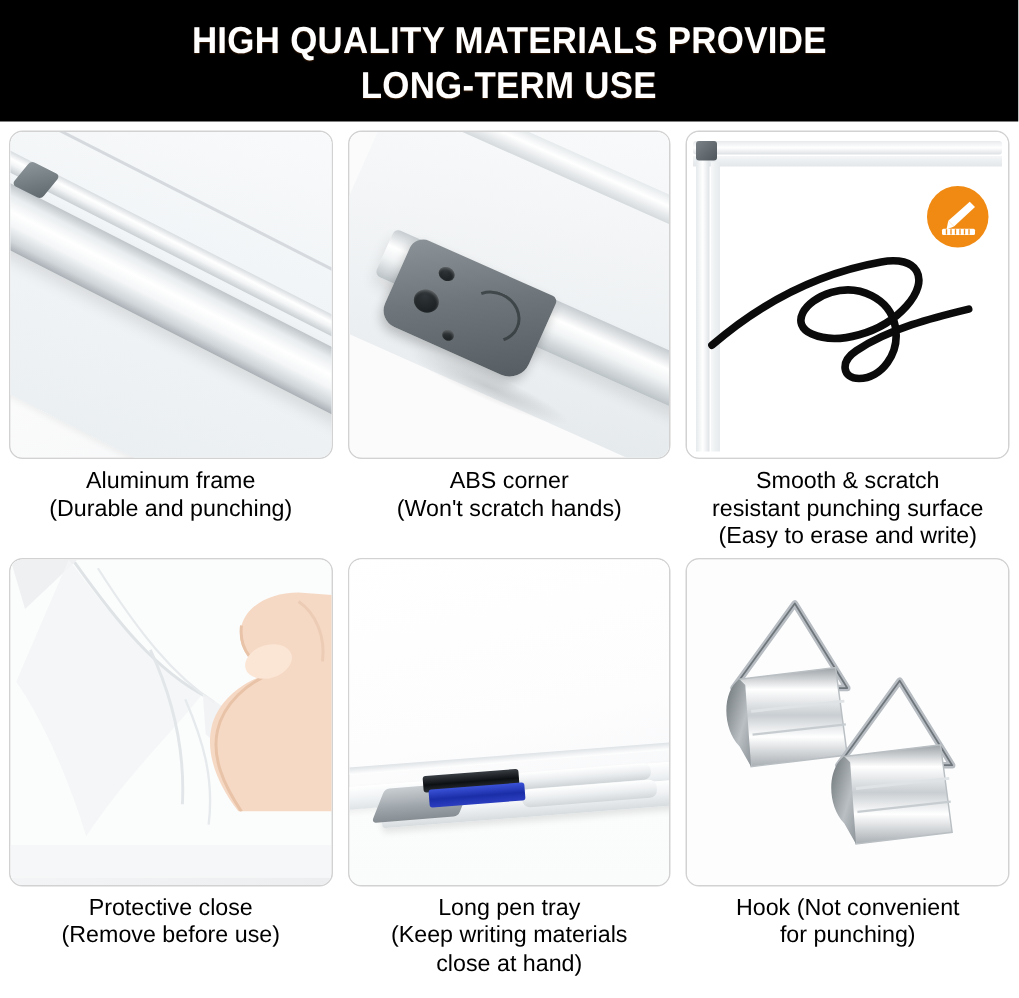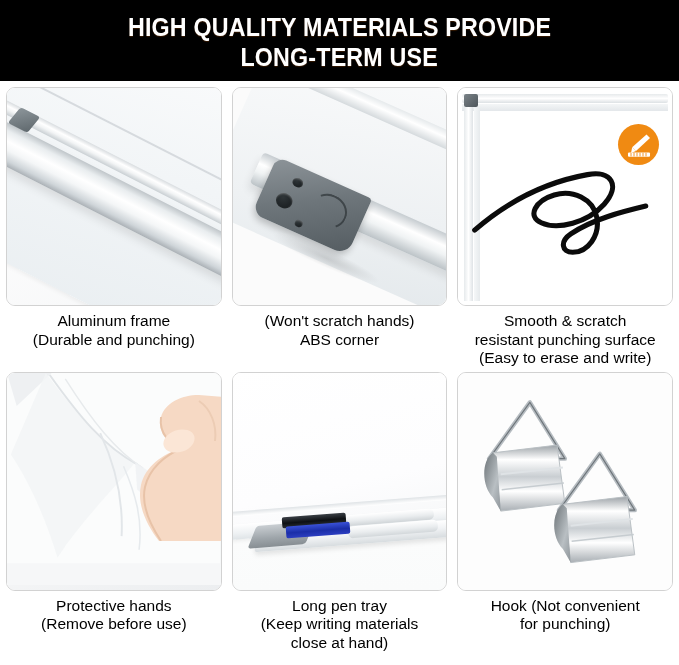--- a/index.html
+++ b/index.html
@@ -318,22 +318,22 @@
         <div class="p2-bar"></div>
         <div class="p2-shadow"></div>
         <div class="p2-cap">
           <div class="p2-hole p2-h1"></div>
           <div class="p2-hole p2-h2"></div>
           <div class="p2-hole p2-h3"></div>
           <div class="p2-arc"></div>
         </div>
       </div>
       <div class="caption">
+        <div>ABS corner</div>
         <div>(Won't scratch hands)</div>
-        <div>ABS corner</div>
       </div>
     </div>
 
     <div class="cell">
       <div class="photo">
         <div class="p3-bg"></div>
         <div class="p3-top"></div>
         <div class="p3-top2"></div>
         <div class="p3-left"></div>
         <div class="p3-left2"></div>
@@ -391,21 +391,21 @@
           <path d="M118 6 L118 150 L52 150 C38 132, 30 112, 34 94
                    C38 76, 56 62, 74 58 C60 52, 50 40, 54 26
                    C58 12, 74 4, 92 4 Z" fill="#f6d9c4"></path>
           <path d="M74 58 C58 64, 42 78, 38 96 C34 114, 42 132, 54 150" fill="none" stroke="#e8c3a8" stroke-width="2"></path>
           <path d="M54 26 C52 42, 62 54, 78 58" fill="none" stroke="#e8c3a8" stroke-width="2"></path>
           <ellipse cx="72" cy="50" rx="16" ry="11" fill="#fbe6d6" transform="rotate(-18 72 50)"></ellipse>
           <path d="M92 10 C104 18, 110 34, 108 50" fill="none" stroke="#ecccb4" stroke-width="2"></path>
         </svg>
       </div>
       <div class="caption">
-        <div>Protective hands</div>
+        <div>Protective close</div>
         <div>(Remove before use)</div>
       </div>
     </div>
 
     <div class="cell">
       <div class="photo">
         <div class="p6-bg"></div>
         <div class="p6-board"></div>
         <div class="p6-rail1"></div>
         <div class="p6-rail2"></div>

